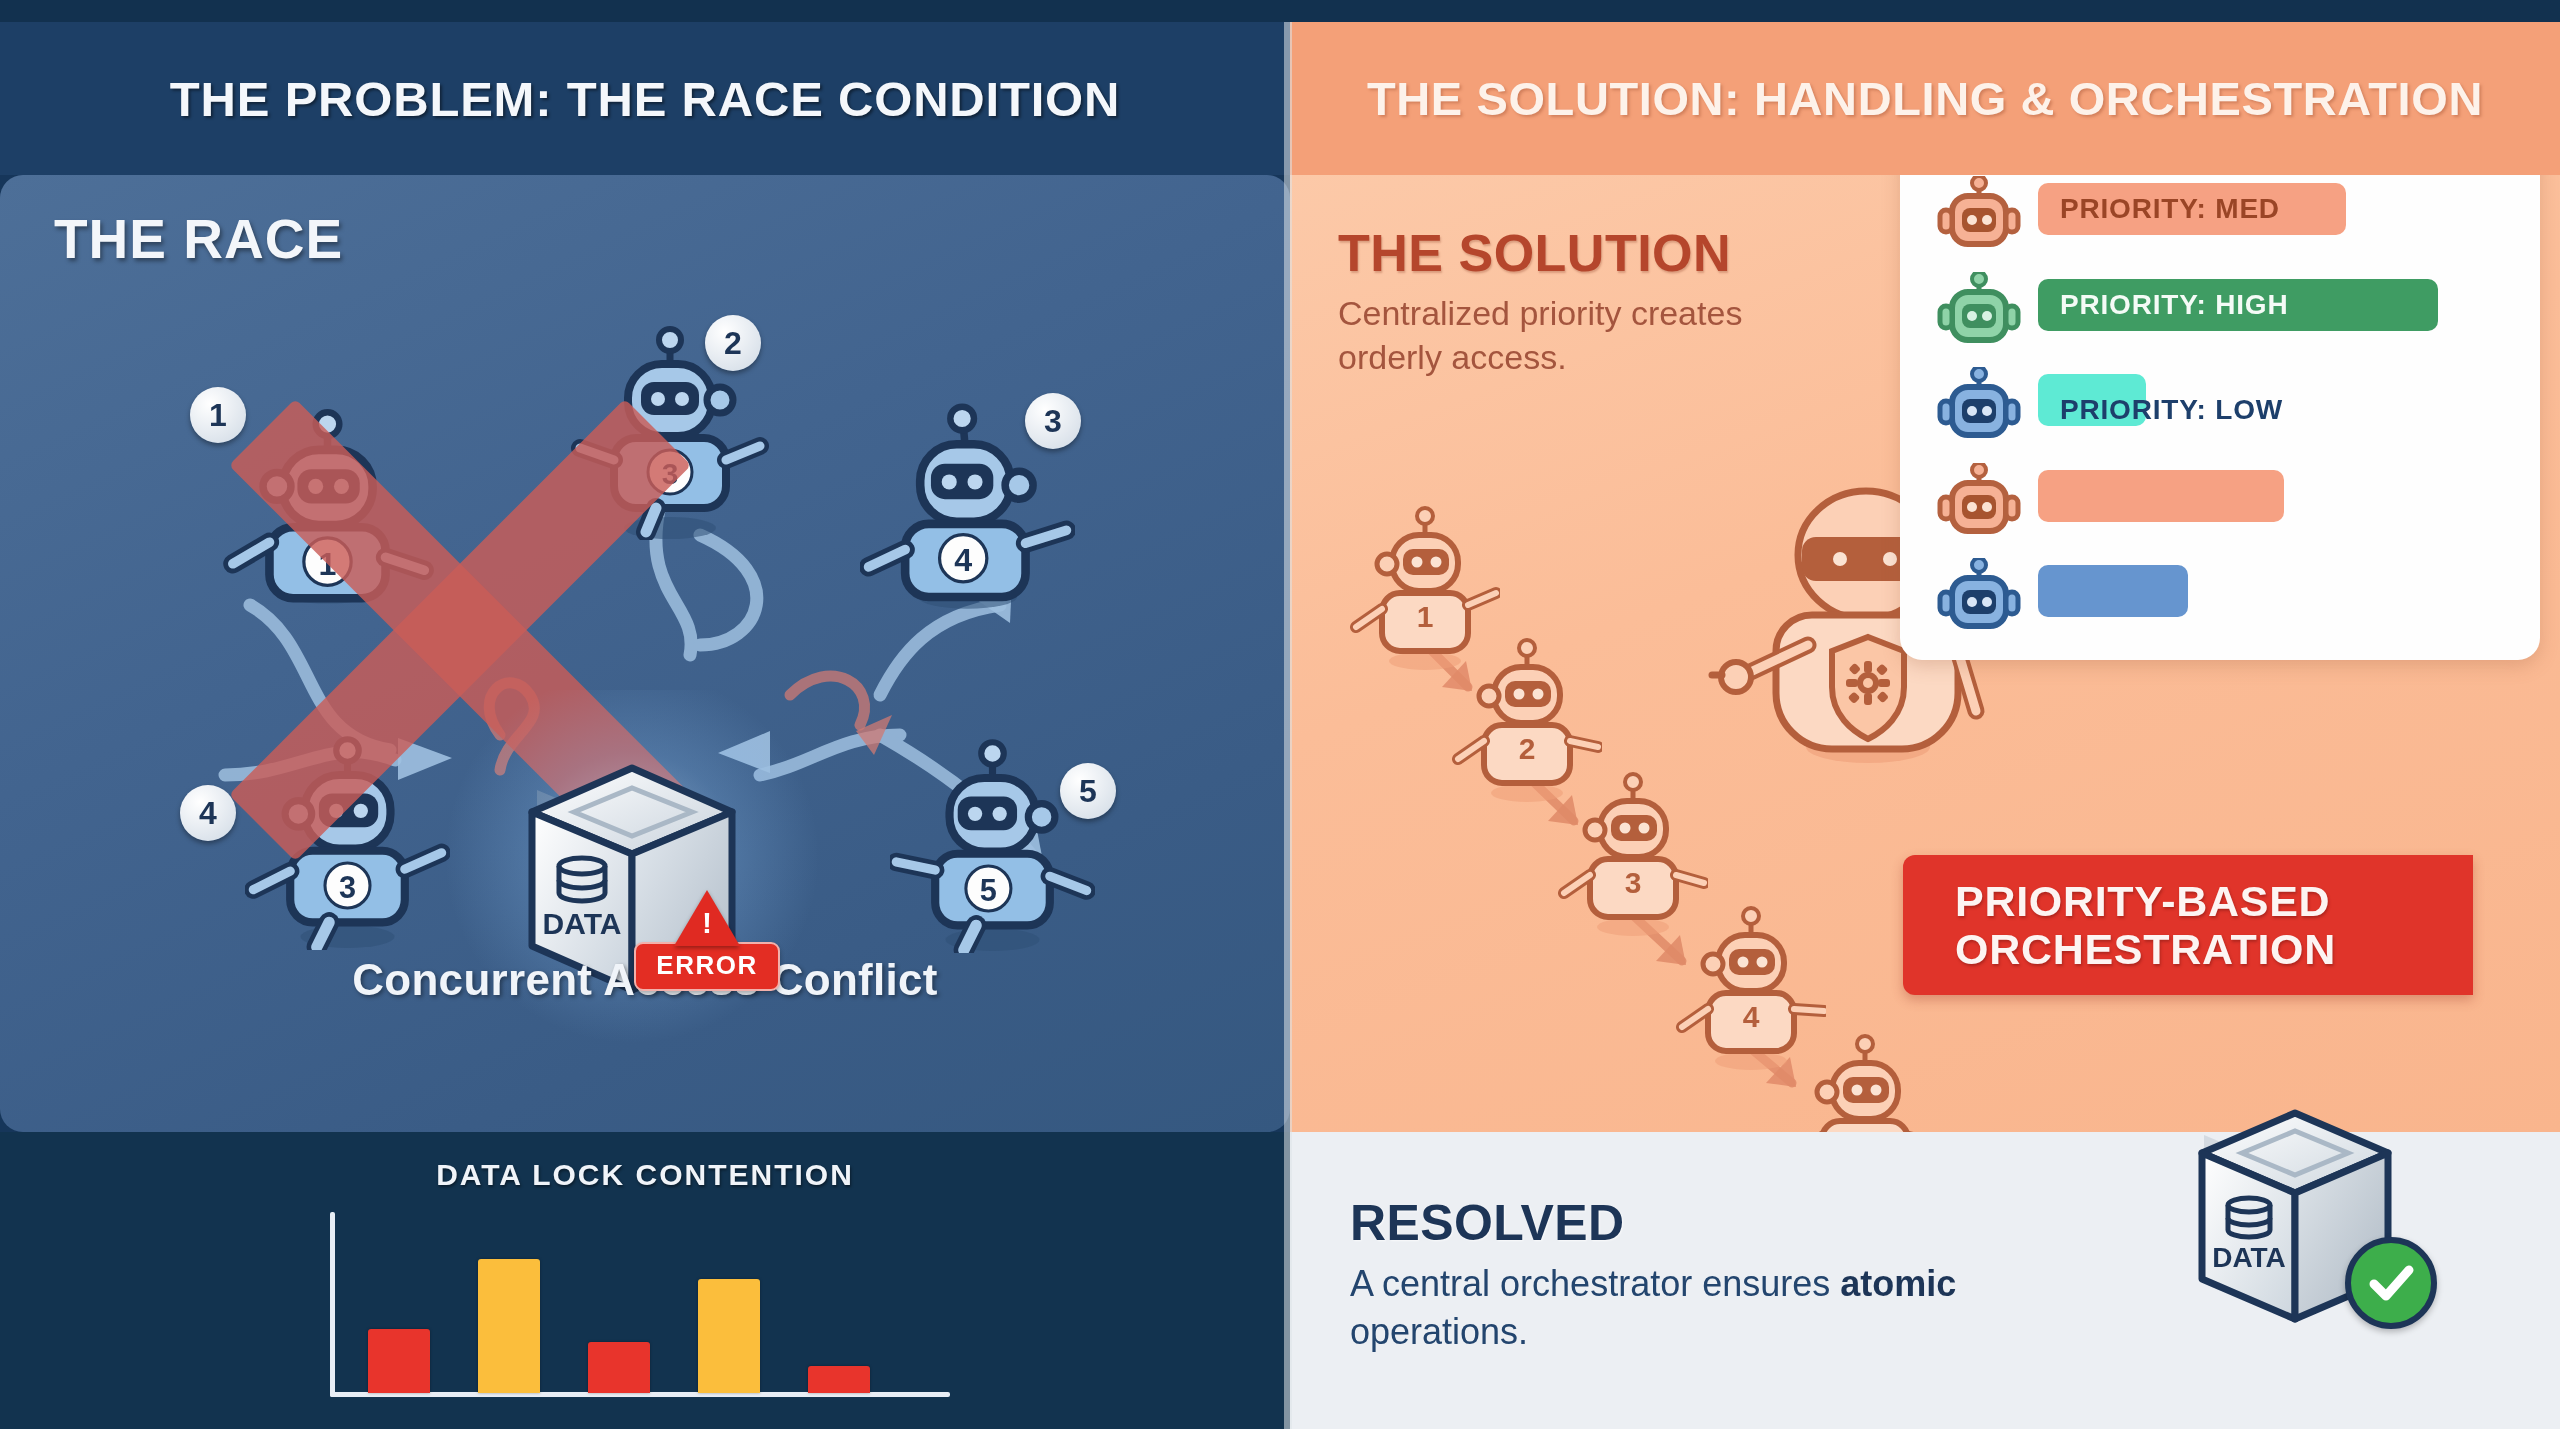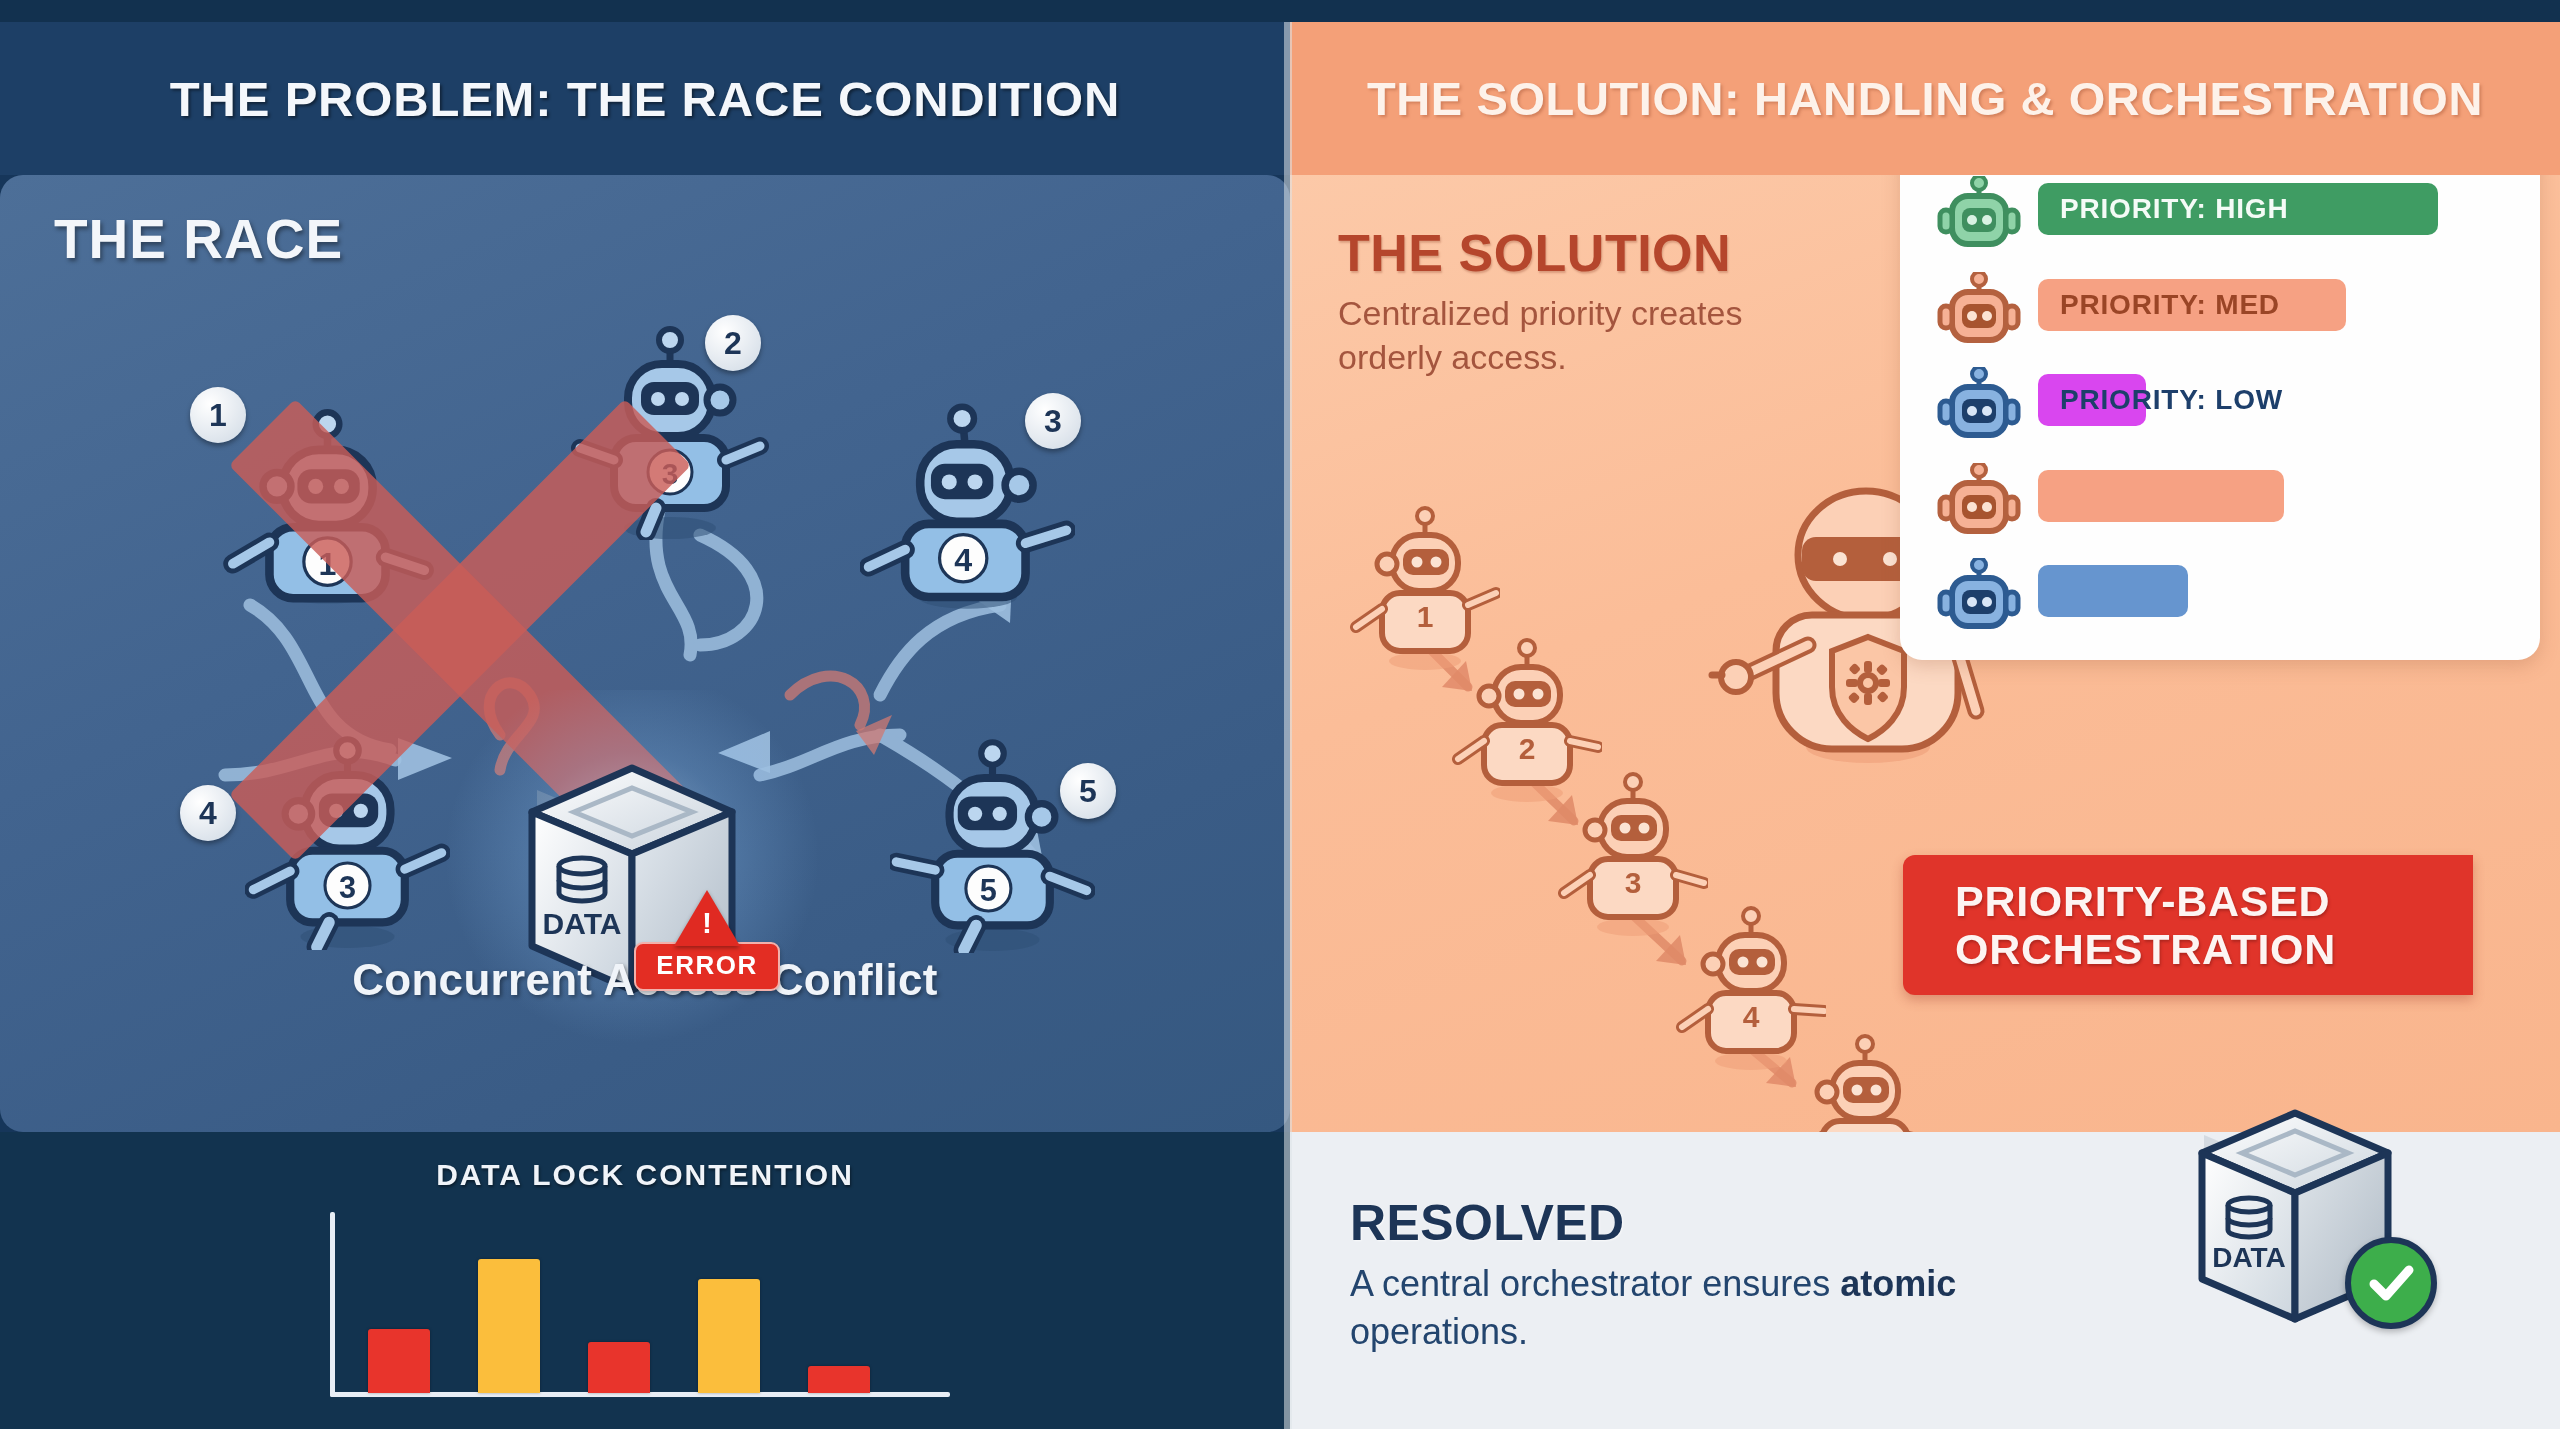--- a/index.html
+++ b/index.html
@@ -529,67 +529,67 @@
         <path d="M14 200 h-10" stroke="#b45f3c" stroke-width="7" stroke-linecap="round"></path>
         <path d="M250 176 L268 236" stroke="#b45f3c" stroke-width="17" stroke-linecap="round" fill="none"></path>
         <path d="M250 176 L268 236" stroke="#fcd0b6" stroke-width="9" stroke-linecap="round" fill="none"></path>
       </svg>
     </div>
 
     <div class="prio-card">
       <div class="prio-row">
         <div class="rhead">
           <svg viewBox="0 0 90 80" style="width:90px;height:80px;">
+            <line x1="45" y1="10" x2="45" y2="22" stroke="#b4613f" stroke-width="5"></line>
+            <circle cx="45" cy="7" r="7" fill="#f6b195" stroke="#b4613f" stroke-width="4"></circle>
+            <rect x="18" y="20" width="54" height="48" rx="16" fill="#f6b195" stroke="#b4613f" stroke-width="6"></rect>
+            <rect x="28" y="32" width="34" height="24" rx="8" fill="#a7542f"></rect>
+            <circle cx="38" cy="44" r="5" fill="#fbe3d3"></circle>
+              <circle cx="53" cy="44" r="5" fill="#fbe3d3"></circle>
+            <rect x="6" y="34" width="12" height="22" rx="6" fill="#f6b195" stroke="#b4613f" stroke-width="5"></rect>
+            <rect x="72" y="34" width="12" height="22" rx="6" fill="#f6b195" stroke="#b4613f" stroke-width="5"></rect>
+          </svg>
+        </div>
+        <div class="prio-bar" style="width:308px;background:#f6a183;">
+          <span class="lbl" style="color:#9a4526;">PRIORITY: MED</span>
+        </div>
+      </div>
+
+      <div class="prio-row">
+        <div class="rhead">
+          <svg viewBox="0 0 90 80" style="width:90px;height:80px;">
             <line x1="45" y1="10" x2="45" y2="22" stroke="#3f8f5f" stroke-width="5"></line>
             <circle cx="45" cy="7" r="7" fill="#8fd3a8" stroke="#3f8f5f" stroke-width="4"></circle>
             <rect x="18" y="20" width="54" height="48" rx="16" fill="#8fd3a8" stroke="#3f8f5f" stroke-width="6"></rect>
             <rect x="28" y="32" width="34" height="24" rx="8" fill="#3f8f5f"></rect>
             <circle cx="38" cy="44" r="5" fill="#d9f2e3"></circle>
               <circle cx="53" cy="44" r="5" fill="#d9f2e3"></circle>
             <rect x="6" y="34" width="12" height="22" rx="6" fill="#8fd3a8" stroke="#3f8f5f" stroke-width="5"></rect>
             <rect x="72" y="34" width="12" height="22" rx="6" fill="#8fd3a8" stroke="#3f8f5f" stroke-width="5"></rect>
           </svg>
         </div>
         <div class="prio-bar" style="width:400px;background:#3f9c63;">
           <span class="lbl" style="color:#f4fbf6;">PRIORITY: HIGH</span>
-        </div>
-      </div>
-
-      <div class="prio-row">
-        <div class="rhead">
-          <svg viewBox="0 0 90 80" style="width:90px;height:80px;">
-            <line x1="45" y1="10" x2="45" y2="22" stroke="#b4613f" stroke-width="5"></line>
-            <circle cx="45" cy="7" r="7" fill="#f6b195" stroke="#b4613f" stroke-width="4"></circle>
-            <rect x="18" y="20" width="54" height="48" rx="16" fill="#f6b195" stroke="#b4613f" stroke-width="6"></rect>
-            <rect x="28" y="32" width="34" height="24" rx="8" fill="#a7542f"></rect>
-            <circle cx="38" cy="44" r="5" fill="#fbe3d3"></circle>
-              <circle cx="53" cy="44" r="5" fill="#fbe3d3"></circle>
-            <rect x="6" y="34" width="12" height="22" rx="6" fill="#f6b195" stroke="#b4613f" stroke-width="5"></rect>
-            <rect x="72" y="34" width="12" height="22" rx="6" fill="#f6b195" stroke="#b4613f" stroke-width="5"></rect>
-          </svg>
-        </div>
-        <div class="prio-bar" style="width:308px;background:#f6a183;">
-          <span class="lbl" style="color:#9a4526;">PRIORITY: MED</span>
         </div>
       </div>
 
       <div class="prio-row">
         <div class="rhead">
           <svg viewBox="0 0 90 80" style="width:90px;height:80px;">
             <line x1="45" y1="10" x2="45" y2="22" stroke="#2d5b91" stroke-width="5"></line>
             <circle cx="45" cy="7" r="7" fill="#88b2e0" stroke="#2d5b91" stroke-width="4"></circle>
             <rect x="18" y="20" width="54" height="48" rx="16" fill="#88b2e0" stroke="#2d5b91" stroke-width="6"></rect>
             <rect x="28" y="32" width="34" height="24" rx="8" fill="#1d3f6b"></rect>
             <circle cx="38" cy="44" r="5" fill="#d9e6f6"></circle>
               <circle cx="53" cy="44" r="5" fill="#d9e6f6"></circle>
             <rect x="6" y="34" width="12" height="22" rx="6" fill="#88b2e0" stroke="#2d5b91" stroke-width="5"></rect>
             <rect x="72" y="34" width="12" height="22" rx="6" fill="#88b2e0" stroke="#2d5b91" stroke-width="5"></rect>
           </svg>
         </div>
-        <div class="prio-bar" style="width:108px;background:#d946ef;overflow:visible;">
+        <div class="prio-bar" style="width:108px;background:#5eead4;overflow:visible;align-items:flex-end;">
           <span class="lbl" style="color:#1d3f6b;">PRIORITY: LOW</span>
         </div>
       </div>
 
       <div class="prio-row">
         <div class="rhead">
           <svg viewBox="0 0 90 80" style="width:90px;height:80px;">
             <line x1="45" y1="10" x2="45" y2="22" stroke="#b4613f" stroke-width="5"></line>
             <circle cx="45" cy="7" r="7" fill="#f6b195" stroke="#b4613f" stroke-width="4"></circle>
             <rect x="18" y="20" width="54" height="48" rx="16" fill="#f6b195" stroke="#b4613f" stroke-width="6"></rect>

